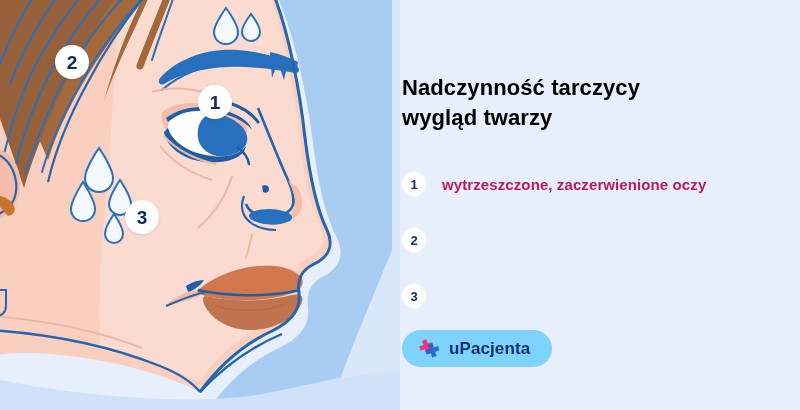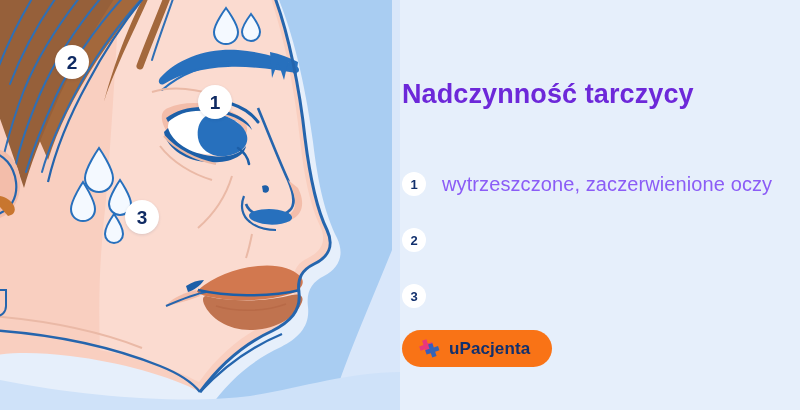--- a/index.html
+++ b/index.html
@@ -54,22 +54,22 @@
     left: 398px;
     top: 0;
     width: 402px;
     height: 410px;
   }
   .panel-title {
     position: absolute;
     left: 4px;
     top: 58px;
     width: 380px;
-    color: #6d28d9;
-    font-size: 27px;
+    color: #000000;
+    font-size: 22px;
     font-weight: 700;
     line-height: 1.38;
     letter-spacing: .1px;
   }
   .panel-title .t-line { display: block; }
 
   .list {
     position: absolute;
     left: 4px;
     top: 160px;
@@ -90,36 +90,36 @@
     color: #12306d;
     font-size: 13px;
     font-weight: 700;
     display: flex;
     align-items: center;
     justify-content: center;
     line-height: 1;
     margin-right: 16px;
   }
   .list-text {
-    color: #8b5cf6;
-    font-size: 20px;
-    font-weight: 400;
+    color: #be185d;
+    font-size: 15px;
+    font-weight: 700;
     letter-spacing: .1px;
     white-space: nowrap;
   }
 
   
   .logo-pill {
     position: absolute;
     left: 4px;
     top: 330px;
     height: 37px;
     padding: 0 22px 0 16px;
     border-radius: 19px;
-    background: #f97316;
+    background: #7dd3fc;
     display: inline-flex;
     align-items: center;
     gap: 9px;
   }
   .logo-mark { width: 22px; height: 22px; flex: 0 0 auto; display:block; }
   .logo-word {
     color: #12306d;
     font-size: 17px;
     font-weight: 700;
     letter-spacing: .1px;
@@ -289,20 +289,21 @@
 
     <div class="callout callout-1">1</div>
     <div class="callout callout-2">2</div>
     <div class="callout callout-3">3</div>
   </div>
 
   <div class="panel">
 
     <h1 class="panel-title">
       <span class="t-line">Nadczynność tarczycy</span>
+      <span class="t-line">wygląd twarzy</span>
     </h1>
 
     <div class="list">
 
       <div class="list-item">
         <span class="list-num">1</span>
         <span class="list-text">wytrzeszczone, zaczerwienione oczy</span>
       </div>
 
       <div class="list-item">

